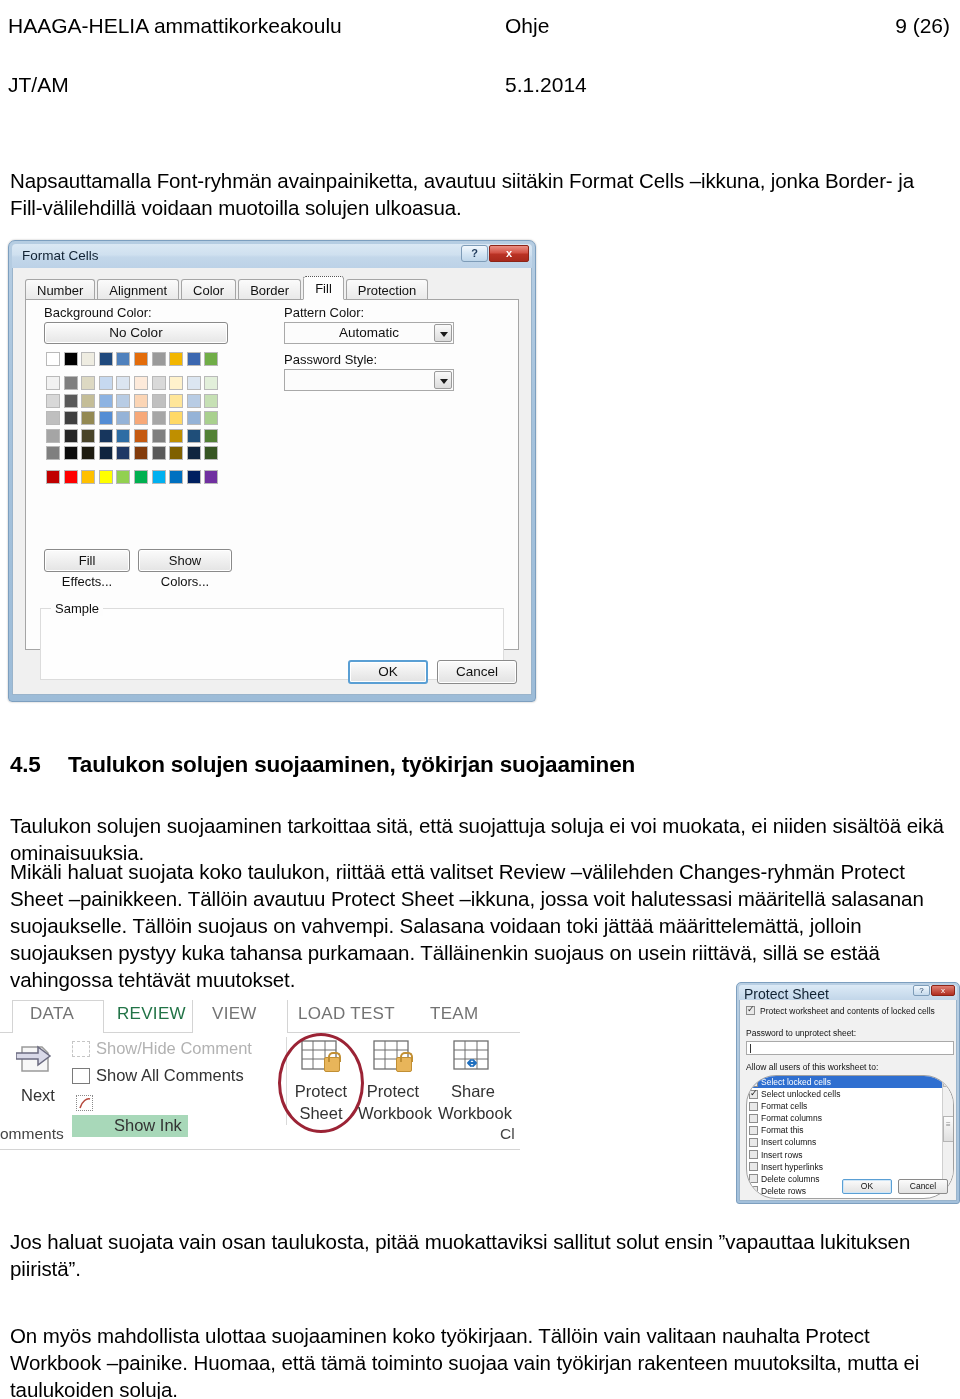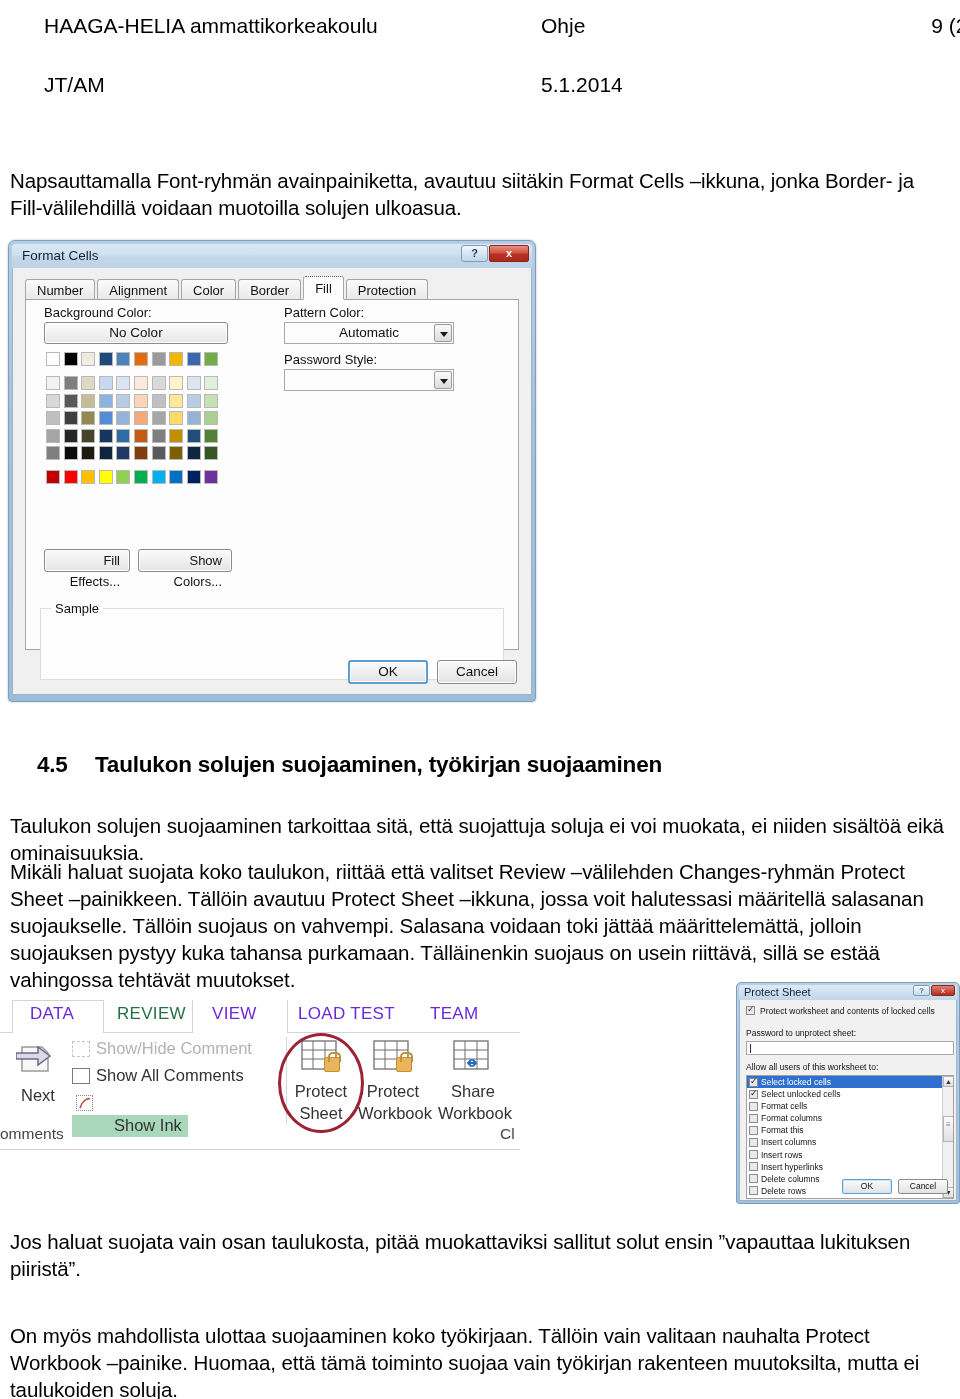--- a/index.html
+++ b/index.html
@@ -4,21 +4,21 @@
 <style>
   * { box-sizing: border-box; }
   html, body { margin:0; padding:0; }
   body {
     width:960px; height:1399px; background:#ffffff;
     font-family:"Liberation Sans", sans-serif; color:#000;
     position:relative; overflow:hidden;
   }
 
   
-  .doc-header { position:absolute; left:0; top:0; width:960px; height:150px;padding-left:36px; }
+  .doc-header { position:absolute; left:0; top:0; width:960px; height:150px; }
   .hdr-row { position:absolute; width:100%; font-size:21px; }
   .hdr-left  { position:absolute; left:8px; }
   .hdr-mid   { position:absolute; left:505px; }
   .hdr-right { position:absolute; right:10px; }
 
   
   .para {
     position:absolute; font-size:20.5px; line-height:27px;
     letter-spacing:-0.1px;
   }
@@ -100,21 +100,21 @@
   .swrow { display:flex; gap:3.6px; margin-bottom:3.4px; }
   .sw {
     width:14px; height:14px; border:1px solid #b9b9b9;
   }
   .sw-gap { height:7px; }
 
   .sm-btn {
     position:absolute; height:23px; padding:0 9px;
     background:linear-gradient(180deg,#fbfbfb,#e4e4e4);
     border:1px solid #8a8a8a; border-radius:3px;
-    font-size:13px; line-height:21px; color:#111; text-align:right;
+    font-size:13px; line-height:21px; color:#111; text-align:center;
     box-shadow:inset 0 0 0 1px #fff;
   }
 
   .combo {
     position:absolute; height:22px;
     background:#fcfcfc; border:1px solid #a9a9a9;
     font-size:13.5px; line-height:20px; color:#111; text-align:center;
   }
   .combo .arrowbox {
     position:absolute; right:1px; top:1px; width:18px; height:18px;
@@ -145,21 +145,21 @@
   .dlg-btn.default { border:2px solid #5a9fd4; box-shadow:inset 0 0 0 1px #fff; line-height:20px; }
 
   
   .ribbon {
     position:absolute; left:0px; top:1000px; width:520px; height:150px;
     background:#fff; border-bottom:1px solid #d4d4d4; overflow:hidden;
     font-family:"Liberation Sans", sans-serif;
   }
   .rib-tabs { position:absolute; left:0; top:0; height:33px; width:100%; border-bottom:1px solid #d4d4d4; }
   .rib-tab {
-    position:absolute; top:4px; font-size:17px; color:#6d28d9; letter-spacing:.3px;
+    position:absolute; top:4px; font-size:17px; color:#737373; letter-spacing:.3px;
   }
   .rib-tab.active {
     color:#217346; font-weight:normal;
   }
   .rib-tab-box {
     position:absolute; top:0; height:33px; border-left:1px solid #d4d4d4;
     border-right:1px solid #d4d4d4; border-top:1px solid #d4d4d4;
     background:#fff;
   }
   .rib-body { position:absolute; left:0; top:33px; width:100%; height:117px; }
@@ -192,21 +192,21 @@
   .ps-wrap {
     position:absolute; left:736px; top:982px; width:224px; height:222px;
     background:linear-gradient(180deg,#b9cfe3,#a3c0db);
     border:1px solid #7d9fbf; border-radius:5px 5px 3px 3px; padding:2px;
   }
   .ps-titlebar {
     position:relative; height:15px;
     background:linear-gradient(180deg,#dceaf6,#c2d6e9);
     border-radius:3px 3px 0 0;
   }
-  .ps-title { position:absolute; left:5px; top:1px; font-size:11px; color:#123; }
+  .ps-title { position:absolute; left:5px; top:1px; font-size:14px; color:#123; }
   .ps-winbtns { position:absolute; right:2px; top:0px; display:flex; gap:1px; }
   .ps-wb {
     width:17px; height:11px; border:1px solid #7e9cb8; border-radius:2px;
     font-size:8px; line-height:9px; text-align:center; color:#1f3b5c;
     background:linear-gradient(180deg,#f2f8fd,#c6daec);
   }
   .ps-wb.close {
     width:24px; color:#fff; border-color:#8d2417;
     background:linear-gradient(180deg,#e07f72,#b02e20);
   }
@@ -420,21 +420,21 @@
       </div>
     </div>
 
     <div class="fc-footer">
       <div class="dlg-btn default">OK</div>
       <div class="dlg-btn">Cancel</div>
     </div>
   </div>
 </div>
 
-<h2 class="section" style="left:10px; top:752px;margin-left:27px;">
+<h2 class="section" style="left:10px; top:752px;">
   <span class="sec-num">4.5</span><span>Taulukon solujen suojaaminen, työkirjan suojaaminen</span>
 </h2>
 
 <div class="para para-indent" style="top:812px; width:940px;">Taulukon solujen suojaaminen tarkoittaa sitä, että suojattuja soluja ei voi muokata, ei niiden sisältöä eikä ominaisuuksia.</div>
 
 <div class="para para-indent" style="top:858px; width:945px;">Mikäli haluat suojata koko taulukon, riittää että valitset Review –välilehden Changes-ryhmän Protect Sheet –painikkeen. Tällöin avautuu Protect Sheet –ikkuna, jossa voit halutessasi määritellä salasanan suojaukselle. Tällöin suojaus on vahvempi. Salasana voidaan toki jättää määrittelemättä, jolloin suojauksen pystyy kuka tahansa purkamaan. Tälläinenkin suojaus on usein riittävä, sillä se estää vahingossa tehtävät muutokset.</div>
 
 <div class="ribbon">
 
   <div class="rib-tabs">
@@ -533,21 +533,21 @@
       <span>Protect worksheet and contents of locked cells</span>
     </div>
 
     <div class="ps-lbl" style="left:6px; top:28px;">Password to unprotect sheet:</div>
     <div class="ps-input" style="left:6px; top:41px; width:208px; height:14px;">
       <span class="ps-caret"></span>
     </div>
 
     <div class="ps-lbl" style="left:6px; top:62px;">Allow all users of this worksheet to:</div>
 
-    <div class="ps-list" style="left:6px; top:75px; width:208px; height:124px;">
+    <div class="ps-list" style="left:6px; top:75px; width:208px; height:124px;border-radius:30px;">
       <div id="perm-list" style="position:absolute;left:0;top:0;right:11px;">
           <div class="ps-li sel"><span class="lcb checked"></span><span>Select locked cells</span></div>
           <div class="ps-li"><span class="lcb checked"></span><span>Select unlocked cells</span></div>
           <div class="ps-li"><span class="lcb"></span><span>Format cells</span></div>
           <div class="ps-li"><span class="lcb"></span><span>Format columns</span></div>
           <div class="ps-li"><span class="lcb"></span><span>Format this</span></div>
           <div class="ps-li"><span class="lcb"></span><span>Insert columns</span></div>
           <div class="ps-li"><span class="lcb"></span><span>Insert rows</span></div>
           <div class="ps-li"><span class="lcb"></span><span>Insert hyperlinks</span></div>
           <div class="ps-li"><span class="lcb"></span><span>Delete columns</span></div>

